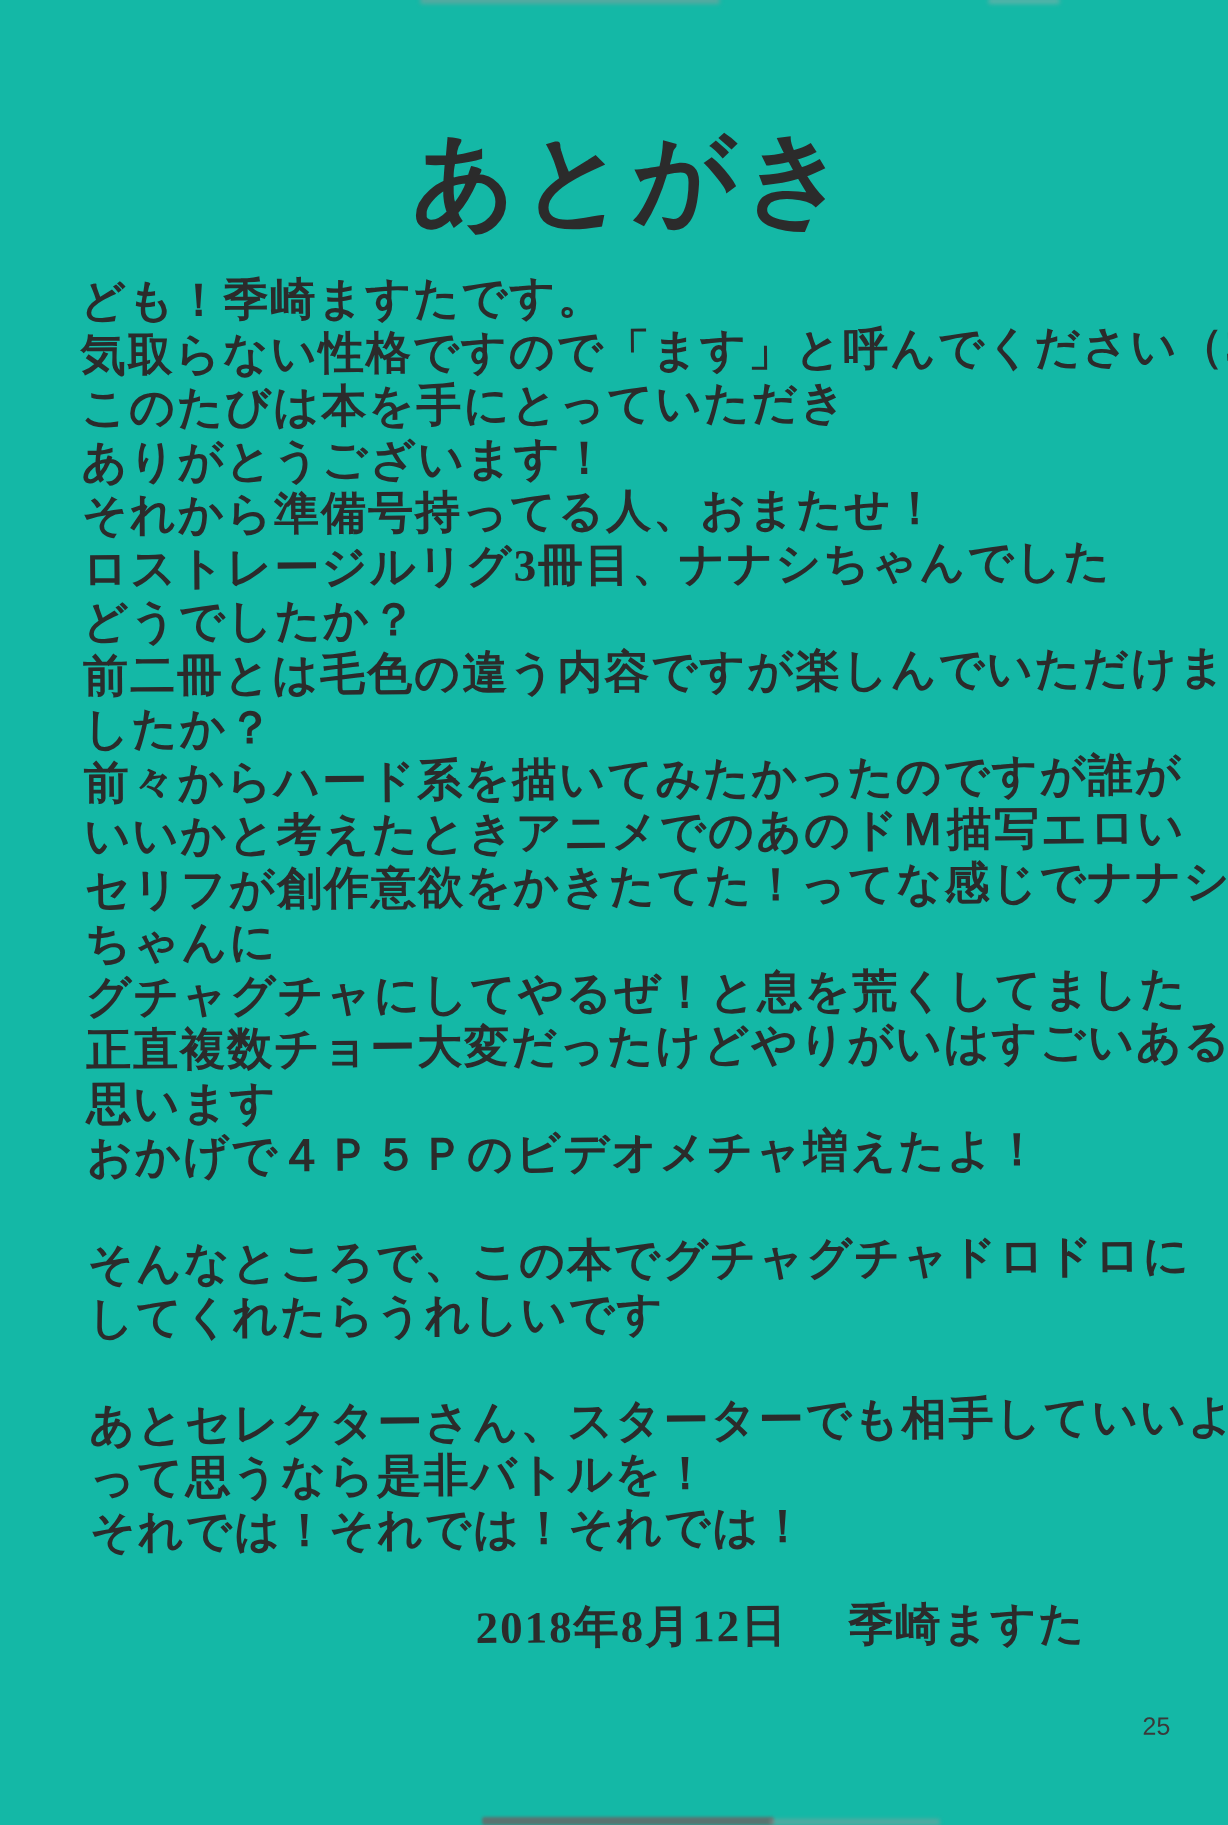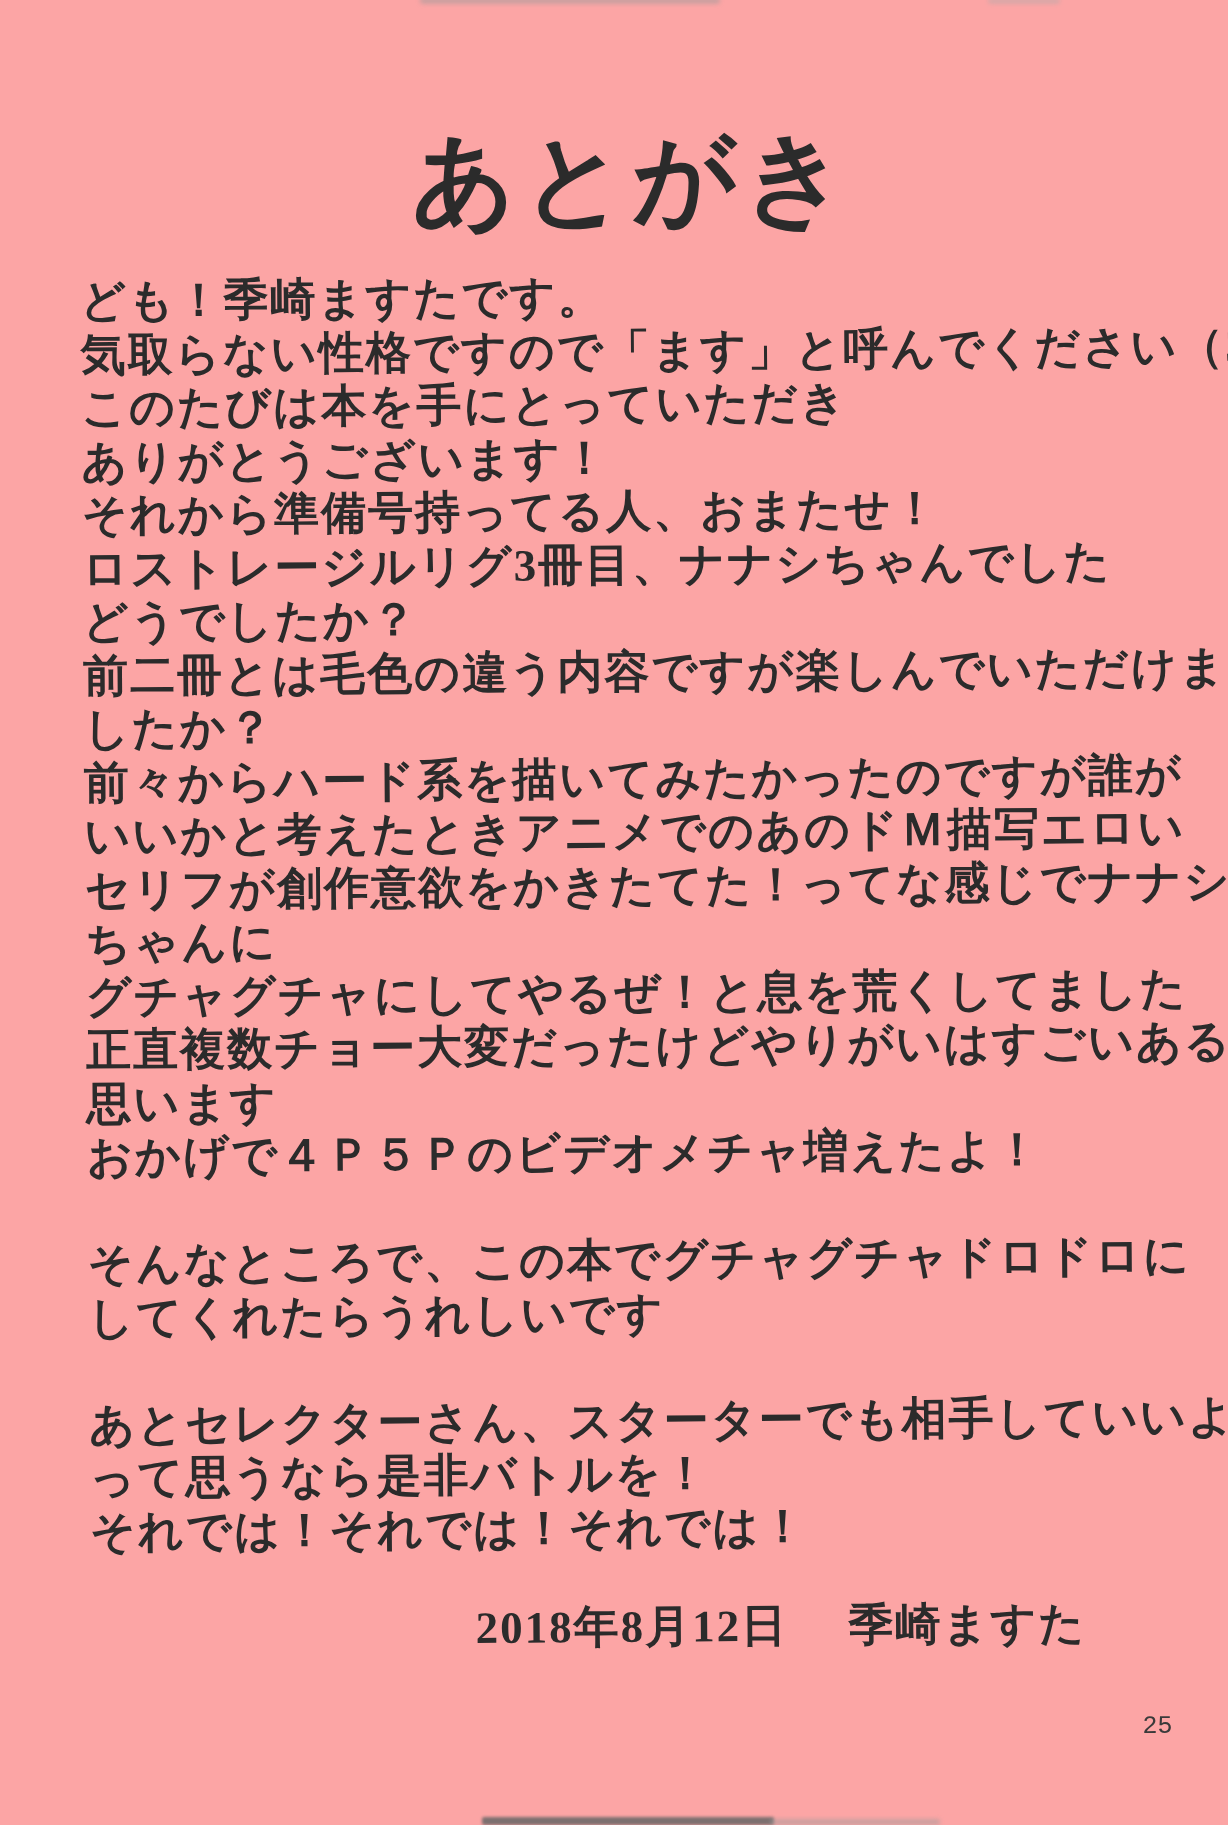--- a/index.html
+++ b/index.html
@@ -1,20 +1,20 @@
 <!DOCTYPE html>
 <html><head>
 <meta charset="utf-8">
 <style>
   html, body { margin: 0; padding: 0; background: #e8e8e8; }
   .scan-page {
     position: relative;
     width: 1228px;
     height: 1825px;
-    background: #fca5a5;
+    background: #14b8a6;
     overflow: hidden;
     font-family: "Liberation Serif", "DejaVu Serif", serif;
     color: #282828;
   }
   .content-rotate {
     position: absolute;
     left: 0; top: 0; right: 0; bottom: 0;
     transform: rotate(-0.45deg);
     transform-origin: 50% 50%;
   }
@@ -53,21 +53,21 @@
     font-weight: bold;
     letter-spacing: 2px;
     white-space: pre;
     color: #2b2b2b;
   }
   .page-number {
     position: absolute;
     top: 1716px;
     left: 1136px;
     font-size: 25px;
-    font-family: Liberation Mono, monospace;
+    font-family: Liberation Sans, sans-serif;
     color: #3a3a3a;
   }
   
   .artifact { position: absolute; pointer-events: none; }
   .artifact-top-1 {
     left: 420px; top: -3px; width: 300px; height: 7px;
     background: #9a9a9a; filter: blur(2px); opacity: 0.5; border-radius: 3px;
   }
   .artifact-top-2 {
     left: 988px; top: -2px; width: 72px; height: 6px;

